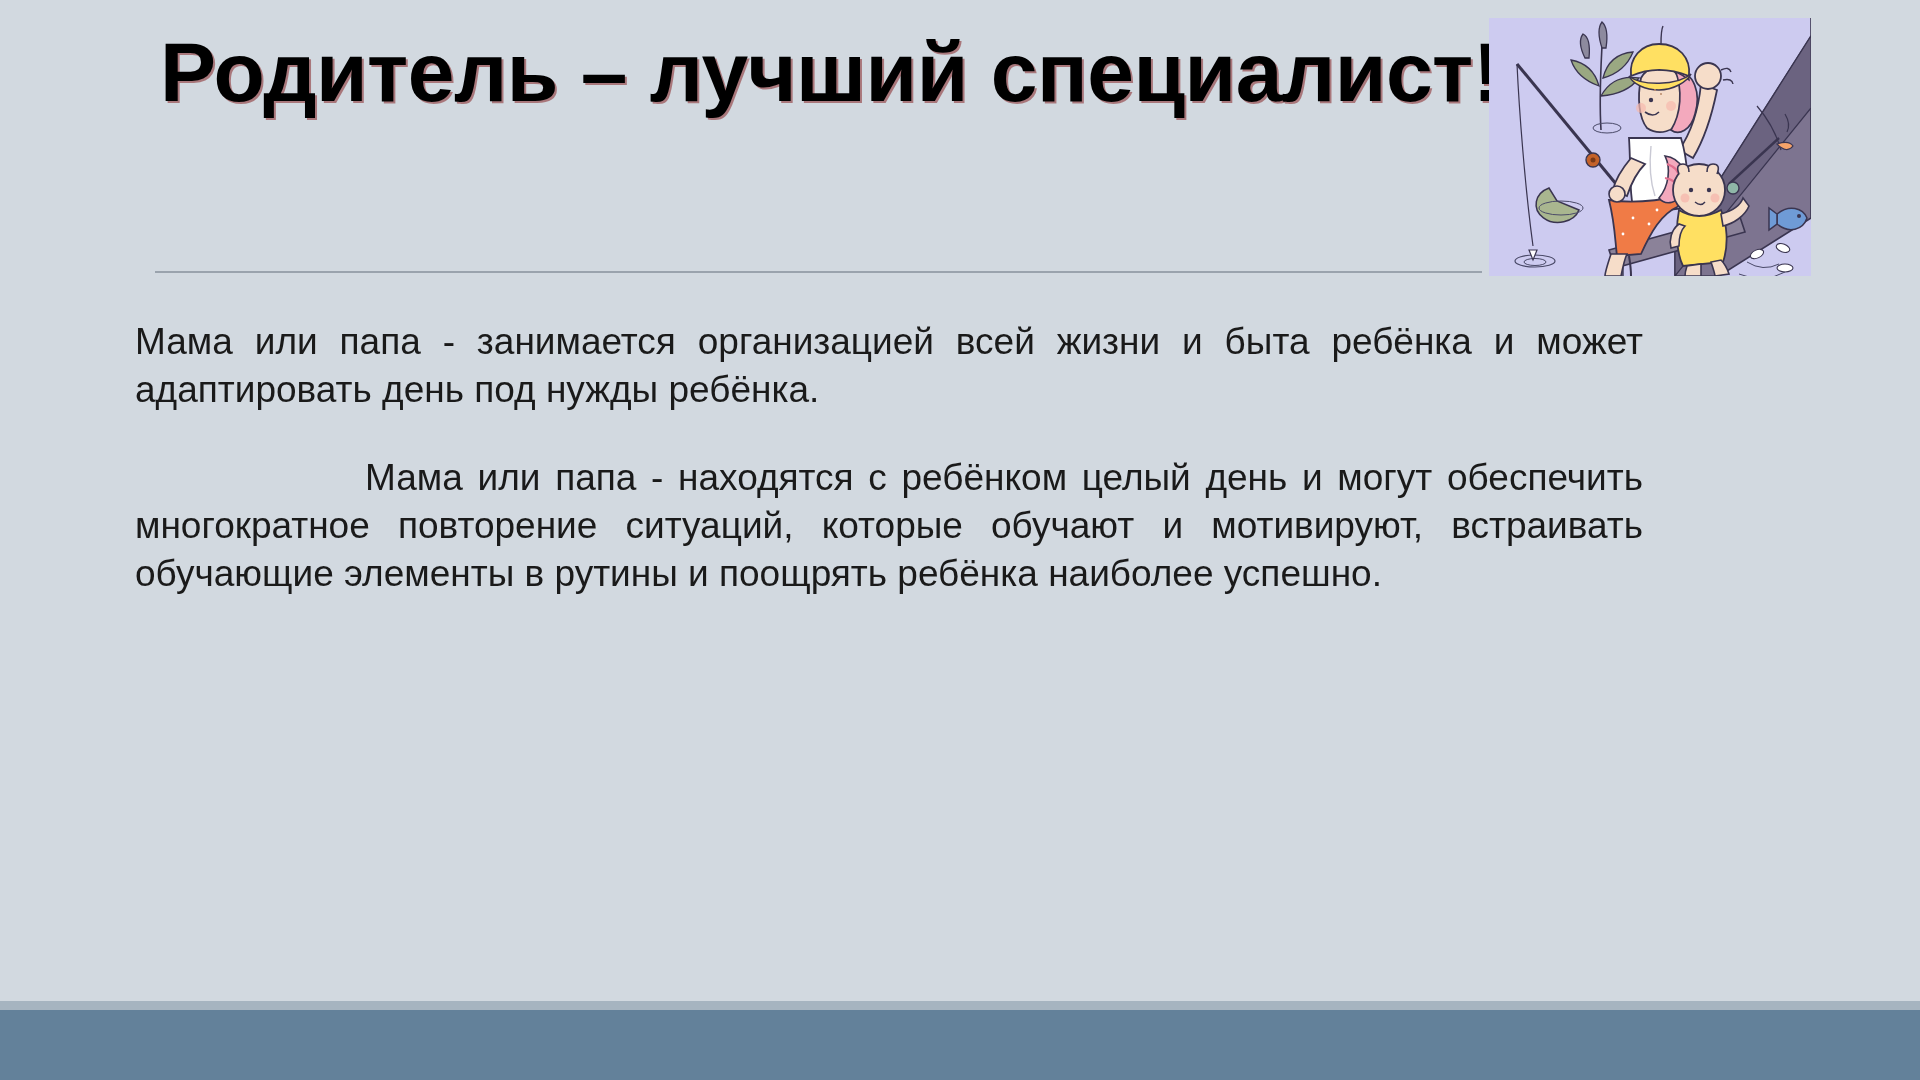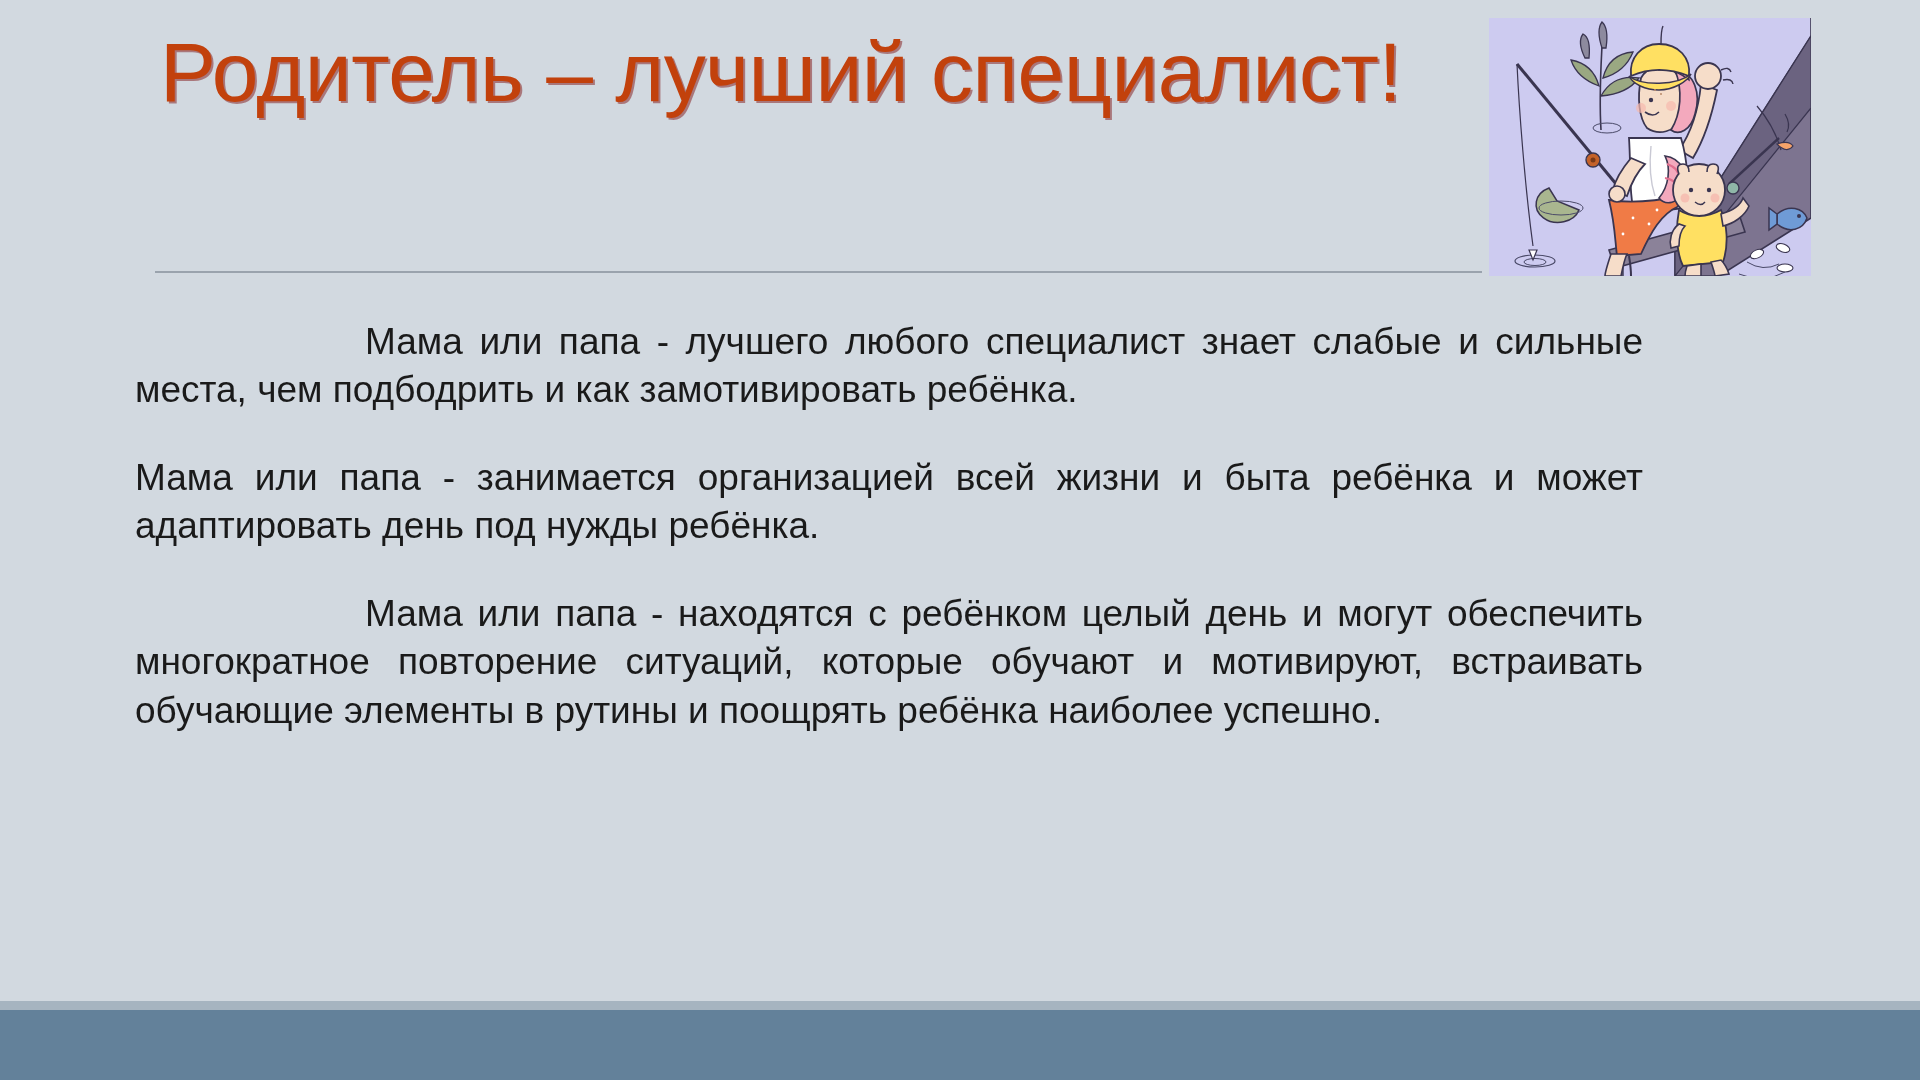--- a/index.html
+++ b/index.html
@@ -22,22 +22,22 @@
   }
 
   
   .title {
     position: absolute;
     left: 160px;
     top: 28px;
     width: 1300px;
     font-size: 84px;
     line-height: 1.05;
-    font-weight: 400;
-    color: #c2410c;
+    font-weight: 700;
+    color: #000000;
     letter-spacing: -0.5px;
     text-shadow: 2px 2px 0 rgba(120,0,0,0.45);
     white-space: nowrap;
   }
 
   
   .illustration {
     position: absolute;
     left: 1489px;
     top: 18px;
@@ -208,21 +208,20 @@
       <ellipse cx="294" cy="230" rx="7" ry="4" fill="#ffffff" stroke="#3a3550" stroke-width="1.1" transform="rotate(20 294 230)"></ellipse>
       <ellipse cx="296" cy="250" rx="8" ry="4" fill="#ffffff" stroke="#3a3550" stroke-width="1.1"></ellipse>
       <path d="M258 244 q16 10 32 2" fill="none" stroke="#4a4a68" stroke-width="1"></path>
       <path d="M250 256 q24 10 46 -2" fill="none" stroke="#4a4a68" stroke-width="1"></path>
     </svg>
   </div>
 
   <div class="divider"></div>
 
   <div class="body-text">
-    <p class="indent">Мама или папа - лучшего любого специалист знает слабые и сильные места, чем подбодрить и как замотивировать ребёнка.</p>
     <p>Мама или папа - занимается организацией всей жизни и быта ребёнка и может адаптировать день под нужды ребёнка.</p>
     <p class="indent">Мама или папа - находятся с ребёнком целый день и могут обеспечить многократное повторение ситуаций, которые обучают и мотивируют, встраивать обучающие элементы в рутины и поощрять ребёнка наиболее успешно.</p>
   </div>
 
   <div class="footer-light"></div>
   <div class="footer-dark"></div>
 
 </div>
 
 </body></html>

